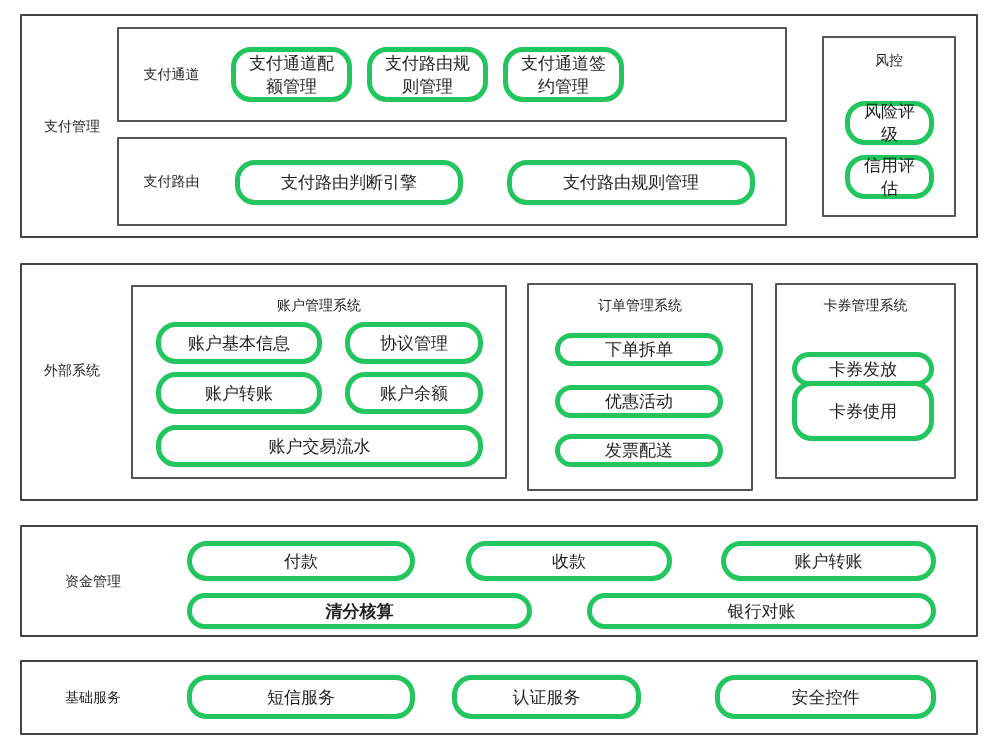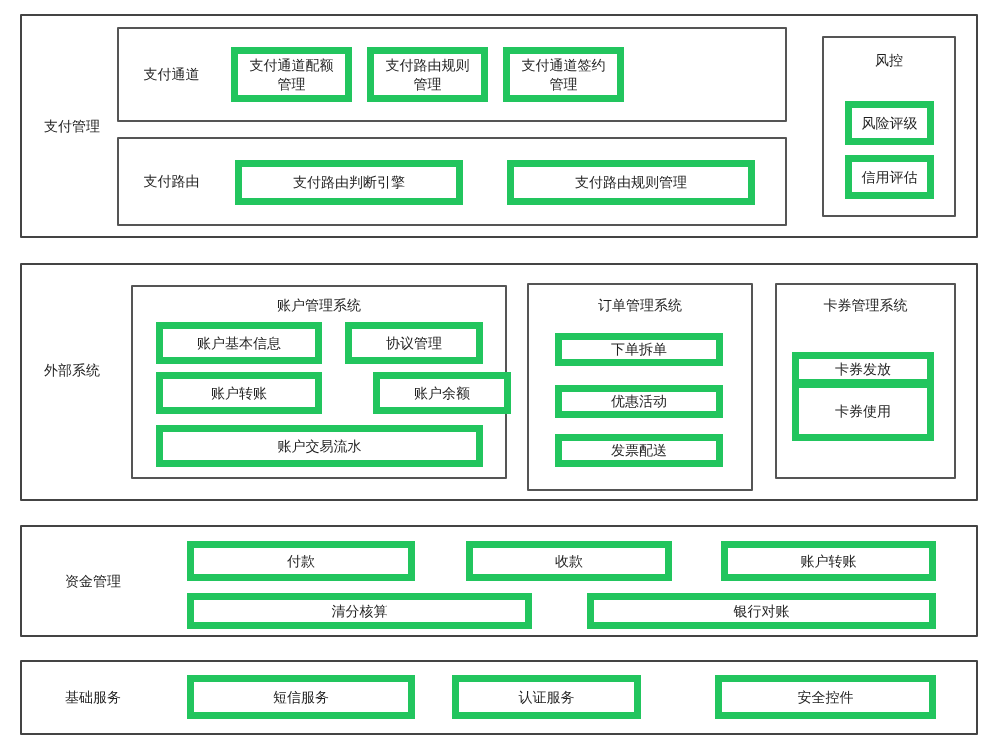--- a/index.html
+++ b/index.html
@@ -27,29 +27,29 @@
   .group {
     position: absolute;
     border: 2px solid #555555;
     background: #ffffff;
     border-radius: 1px;
   }
 
   
   .leaf {
     position: absolute;
-    border: 7px solid #22c55e;
-    border-radius: 0;
+    border: 5px solid #22c55e;
+    border-radius: 20px;
     background: #ffffff;
     display: flex;
     align-items: center;
     justify-content: center;
     text-align: center;
     color: #1f1f1f;
-    font-size: 14px;
+    font-size: 17px;
     line-height: 1.35;
     padding: 2px 6px;
   }
 
   
   .label {
     position: absolute;
     display: flex;
     align-items: center;
     justify-content: center;
@@ -102,21 +102,21 @@
   <div class="band" style="left:20px; top:263px; width:958px; height:238px;">
   </div>
   <div class="label" style="left:28px; top:350px; width:88px; height:40px;">外部系统</div>
 
   <div class="group" style="left:131px; top:285px; width:376px; height:194px;">
     <div class="group-title" style="top:9px;">账户管理系统</div>
   </div>
   <div class="leaf" style="left:156px; top:322px; width:166px; height:42px;">账户基本信息</div>
   <div class="leaf" style="left:345px; top:322px; width:138px; height:42px;">协议管理</div>
   <div class="leaf" style="left:156px; top:372px; width:166px; height:42px;">账户转账</div>
-  <div class="leaf" style="left:345px; top:372px; width:138px; height:42px;margin-left:28px;">账户余额</div>
+  <div class="leaf" style="left:345px; top:372px; width:138px; height:42px;">账户余额</div>
   <div class="leaf" style="left:156px; top:425px; width:327px; height:42px;">账户交易流水</div>
 
   <div class="group" style="left:527px; top:283px; width:226px; height:208px;">
     <div class="group-title" style="top:11px;">订单管理系统</div>
   </div>
   <div class="leaf" style="left:555px; top:333px; width:168px; height:33px;">下单拆单</div>
   <div class="leaf" style="left:555px; top:385px; width:168px; height:33px;">优惠活动</div>
   <div class="leaf" style="left:555px; top:434px; width:168px; height:33px;">发票配送</div>
 
   <div class="group" style="left:775px; top:283px; width:181px; height:196px;">
@@ -125,21 +125,21 @@
   <div class="leaf" style="left:792px; top:352px; width:142px; height:34px;">卡券发放</div>
   <div class="leaf" style="left:792px; top:381px; width:142px; height:60px;">卡券使用</div>
 
   <div class="band" style="left:20px; top:525px; width:958px; height:112px;">
   </div>
   <div class="label" style="left:28px; top:561px; width:130px; height:40px;">资金管理</div>
 
   <div class="leaf" style="left:187px; top:541px; width:228px; height:40px;">付款</div>
   <div class="leaf" style="left:466px; top:541px; width:206px; height:40px;">收款</div>
   <div class="leaf" style="left:721px; top:541px; width:215px; height:40px;">账户转账</div>
-  <div class="leaf" style="left:187px; top:593px; width:345px; height:36px;">清分核算</div>
+  <div class="leaf" style="left:187px; top:593px; width:345px; height:36px;font-weight:bold;">清分核算</div>
   <div class="leaf" style="left:587px; top:593px; width:349px; height:36px;">银行对账</div>
 
   <div class="band" style="left:20px; top:660px; width:958px; height:75px;">
   </div>
   <div class="label" style="left:28px; top:677px; width:130px; height:40px;">基础服务</div>
 
   <div class="leaf" style="left:187px; top:675px; width:228px; height:44px;">短信服务</div>
   <div class="leaf" style="left:452px; top:675px; width:189px; height:44px;">认证服务</div>
   <div class="leaf" style="left:715px; top:675px; width:221px; height:44px;">安全控件</div>
 

